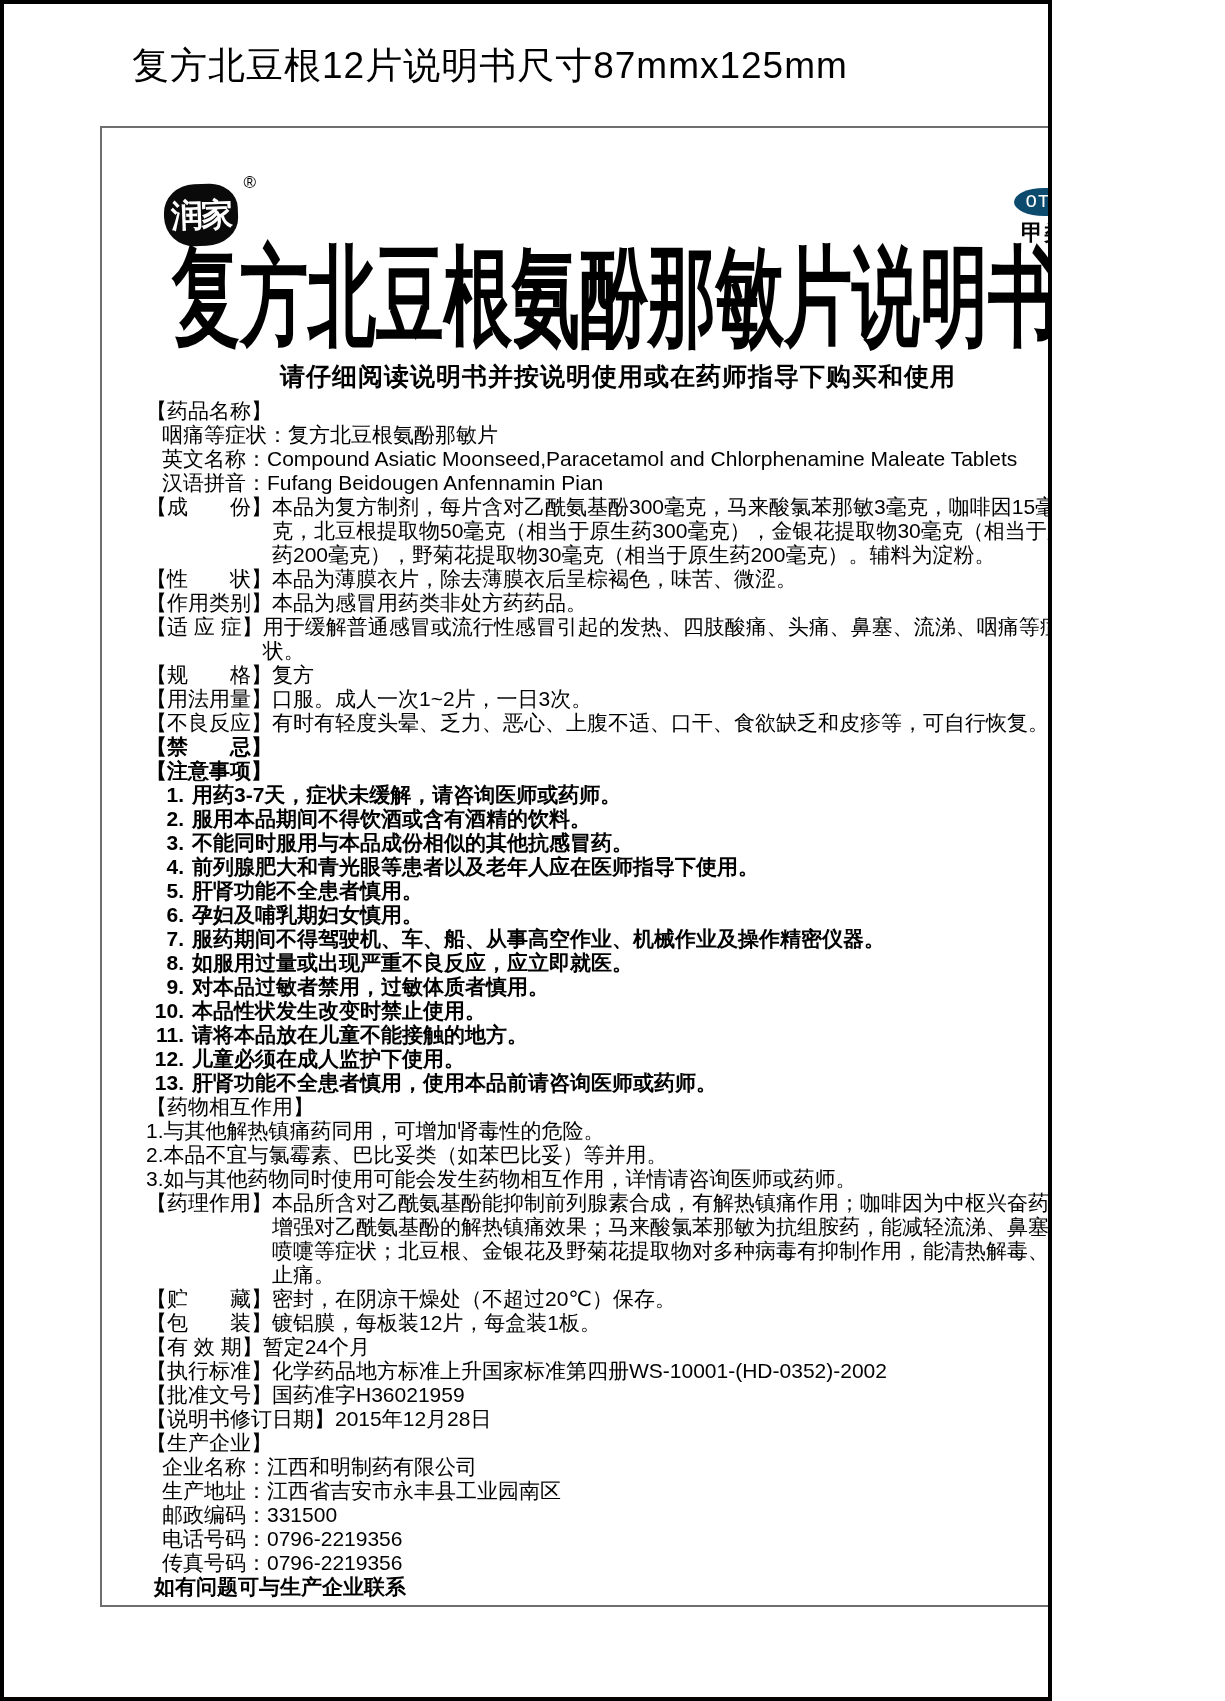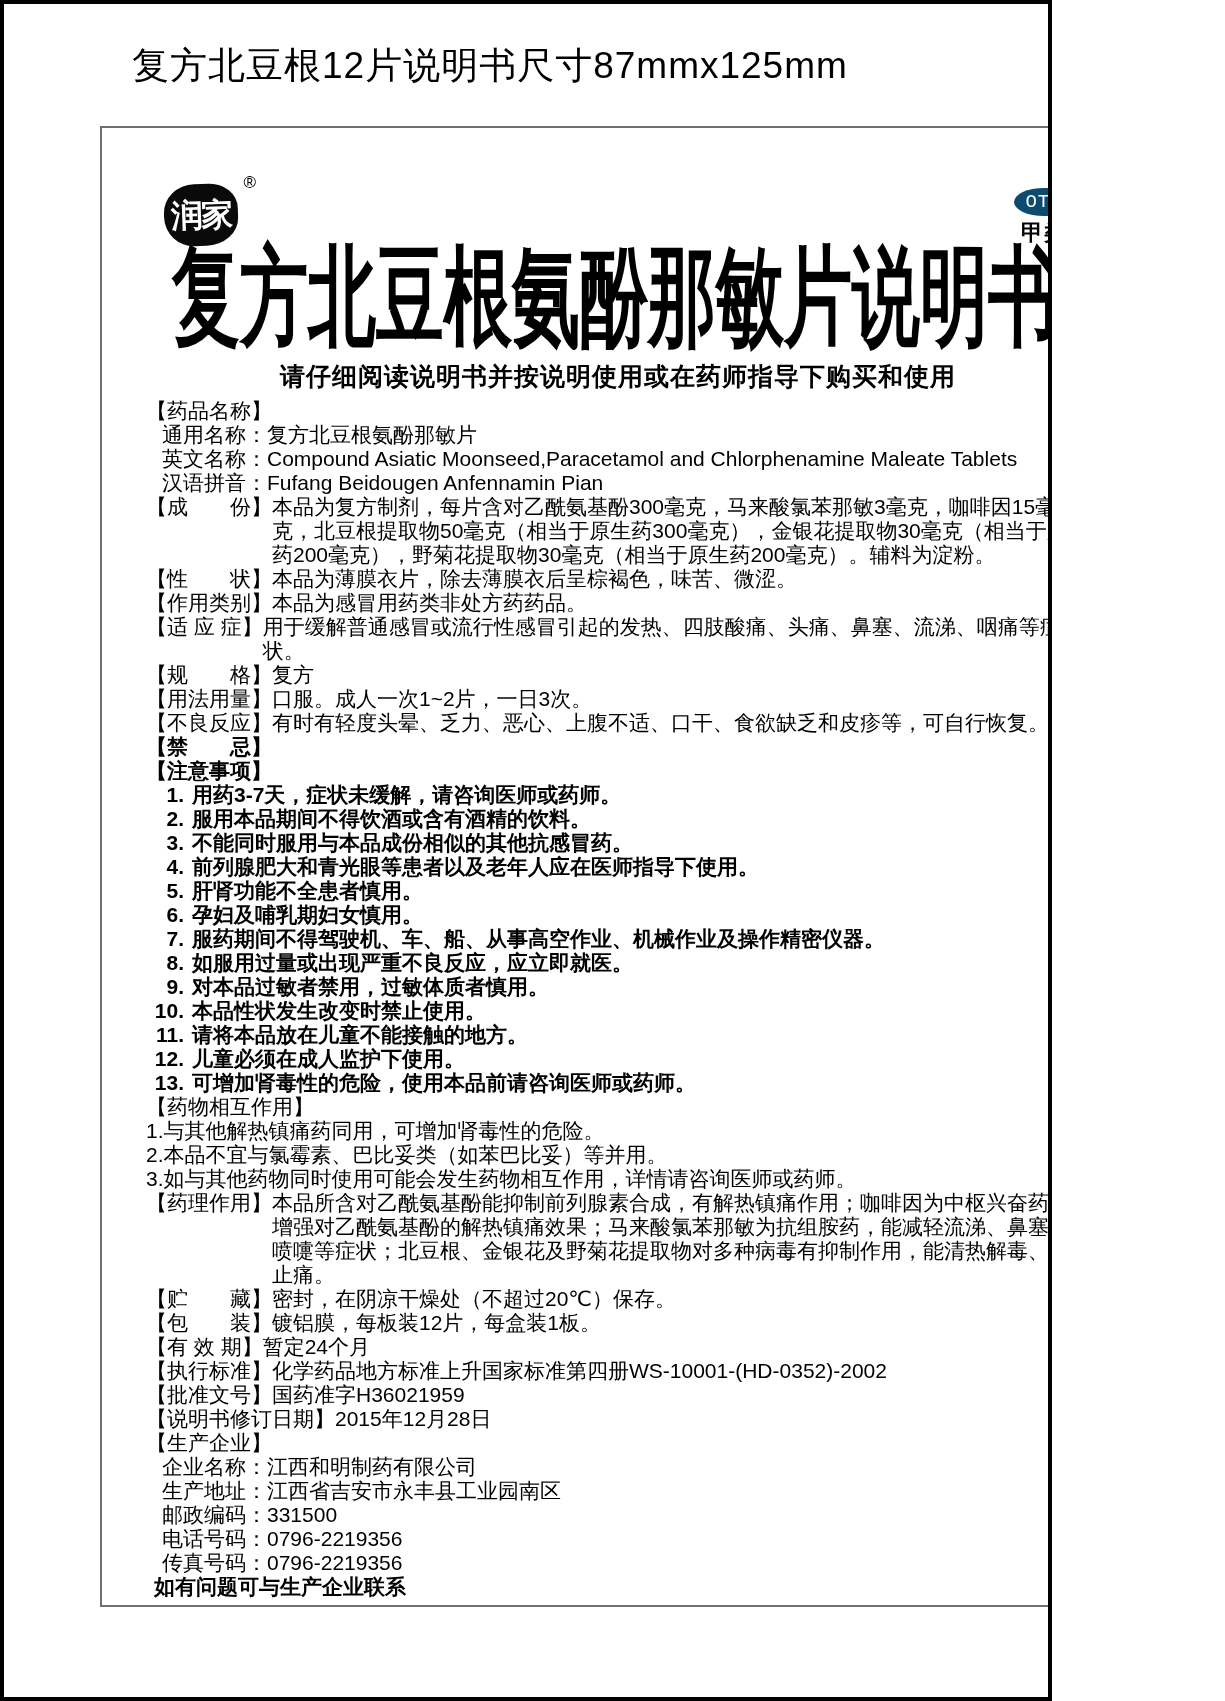--- a/index.html
+++ b/index.html
@@ -107,21 +107,21 @@
     </div>
 
     <h1 class="title">
       <span class="title-inner">复方北豆根氨酚那敏片说明书</span>
     </h1>
 
     <div class="subtitle">请仔细阅读说明书并按说明使用或在药师指导下购买和使用</div>
 
     <div class="content" id="content">
         <div class="row label"><span>【药品名称】</span></div>
-        <div class="row kv"><span class="k">通用名称：</span><span class="v">复方北豆根氨酚那敏片</span></div>
+        <div class="row kv"><span class="k">咽痛等症状：</span><span class="v">复方北豆根氨酚那敏片</span></div>
         <div class="row kv"><span class="k">英文名称：</span><span class="v">Compound Asiatic Moonseed,Paracetamol and Chlorphenamine Maleate Tablets</span></div>
         <div class="row kv"><span class="k">汉语拼音：</span><span class="v">Fufang Beidougen Anfennamin Pian</span></div>
         <div class="row entry">
           <span class="lab">【成　　份】</span>
           <span class="txt">本品为复方制剂，每片含对乙酰氨基酚300毫克，马来酸氯苯那敏3毫克，咖啡因15毫克，北豆根提取物50毫克（相当于原生药300毫克），金银花提取物30毫克（相当于原生药200毫克），野菊花提取物30毫克（相当于原生药200毫克）。辅料为淀粉。</span>
         </div>
         <div class="row entry">
           <span class="lab">【性　　状】</span>
           <span class="txt">本品为薄膜衣片，除去薄膜衣后呈棕褐色，味苦、微涩。</span>
         </div>
@@ -192,21 +192,21 @@
         <div class="row note">
           <span class="num">11.</span>
           <span class="txt">请将本品放在儿童不能接触的地方。</span>
         </div>
         <div class="row note">
           <span class="num">12.</span>
           <span class="txt">儿童必须在成人监护下使用。</span>
         </div>
         <div class="row note">
           <span class="num">13.</span>
-          <span class="txt">可增加肾毒性的危险，使用本品前请咨询医师或药师。</span>
+          <span class="txt">肝肾功能不全患者慎用，使用本品前请咨询医师或药师。</span>
         </div>
         <div class="row label"><span>【药物相互作用】</span></div>
         <div class="row note2"><span class="num">1.</span><span class="txt">与其他解热镇痛药同用，可增加肾毒性的危险。</span></div>
         <div class="row note2"><span class="num">2.</span><span class="txt">本品不宜与氯霉素、巴比妥类（如苯巴比妥）等并用。</span></div>
         <div class="row note2"><span class="num">3.</span><span class="txt">如与其他药物同时使用可能会发生药物相互作用，详情请咨询医师或药师。</span></div>
         <div class="row entry">
           <span class="lab">【药理作用】</span>
           <span class="txt">本品所含对乙酰氨基酚能抑制前列腺素合成，有解热镇痛作用；咖啡因为中枢兴奋药，能增强对乙酰氨基酚的解热镇痛效果；马来酸氯苯那敏为抗组胺药，能减轻流涕、鼻塞、打喷嚏等症状；北豆根、金银花及野菊花提取物对多种病毒有抑制作用，能清热解毒、消肿止痛。</span>
         </div>
         <div class="row entry">

